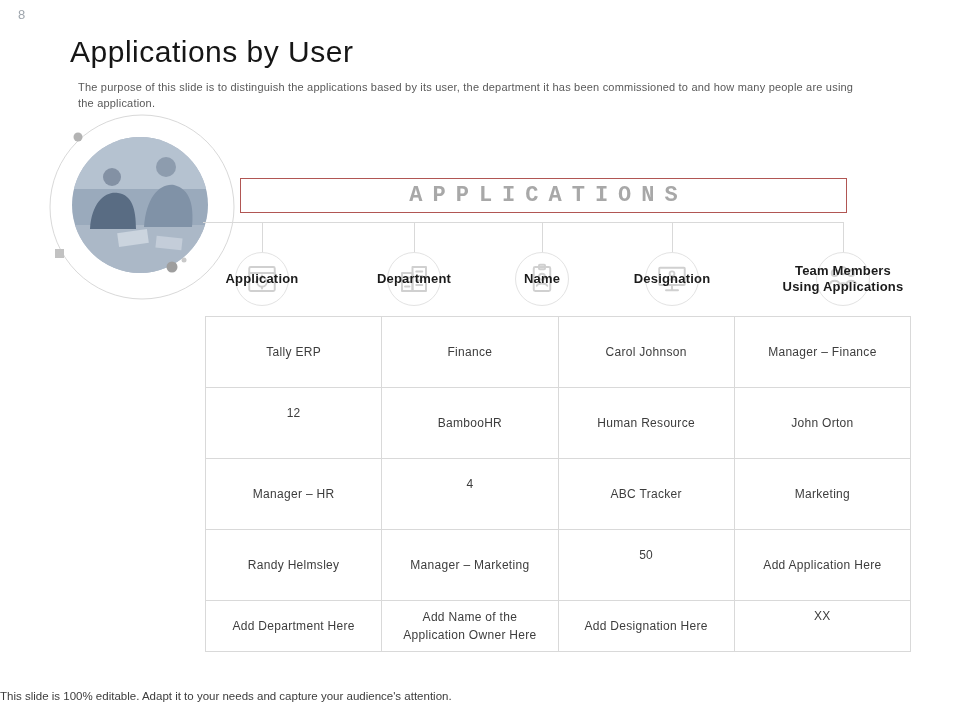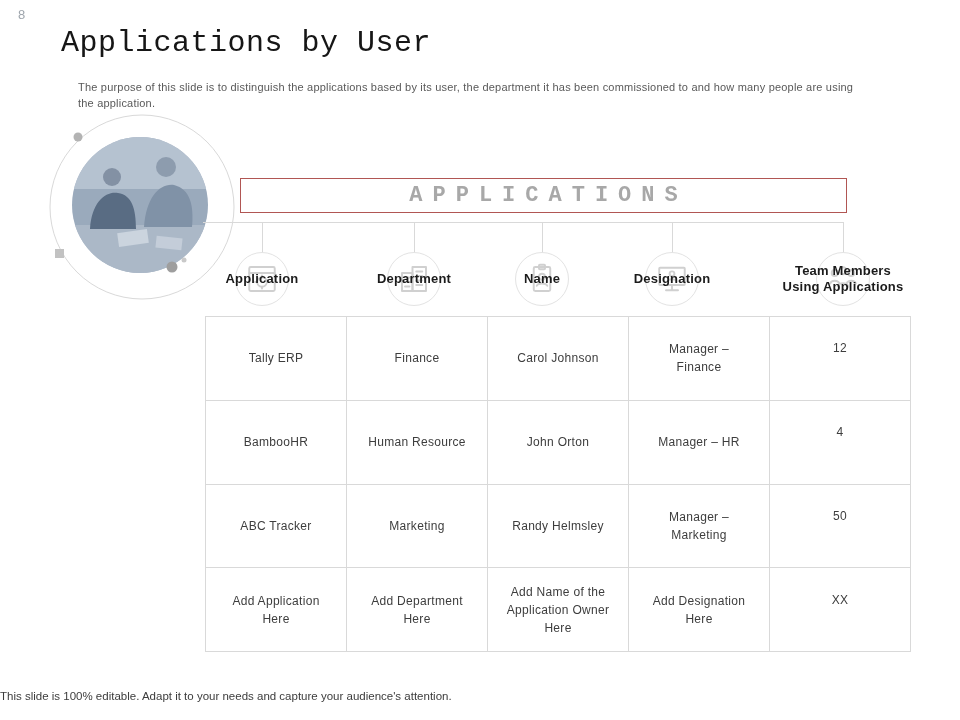--- a/index.html
+++ b/index.html
@@ -1,21 +1,21 @@
 <!DOCTYPE html>
 <html><head>
 <meta charset="utf-8">
 <style>
   html,body{margin:0;padding:0;background:#ffffff;}
   .slide{
     position:relative;width:960px;height:720px;overflow:hidden;background:#ffffff;
     font-family:"Liberation Sans","DejaVu Sans",sans-serif;
   }
   .page-num{position:absolute;left:18px;top:7px;font-size:13px;color:#9fa6ad;}
-  .title{position:absolute;left:61px;top:26px;font-size:30px;font-weight:400;color:#161616;letter-spacing:0.5px;margin:0;font-family:Liberation Mono, monospace;}
+  .title{position:absolute;left:61px;top:26px;font-size:30px;font-weight:400;color:#161616;letter-spacing:0.5px;margin:9px;}
   .subtitle{position:absolute;left:62px;top:64px;width:776px;font-size:11px;line-height:1.45;color:#595959;letter-spacing:0.2px;margin:16px;}
   .deco-svg{position:absolute;left:40px;top:105px;width:210px;height:210px;}
   .banner{
     position:absolute;left:240px;top:178px;width:607px;height:35px;box-sizing:border-box;
     border:1.5px solid #b15653;display:flex;align-items:center;justify-content:center;font-family:Liberation Mono, monospace;
   }
   .banner span{font-size:22px;font-weight:bold;color:#a8a8a8;letter-spacing:10px;padding-left:10px;}
   .connector-h{position:absolute;left:203px;top:222px;width:641px;height:1px;background:#d9d9d9;}
   .drop{position:absolute;top:222px;width:1px;height:32px;background:#d9d9d9;}
   .hcircle{
@@ -23,21 +23,21 @@
     background:#ffffff;border:1px solid #e3e3e3;box-sizing:border-box;
     display:flex;align-items:center;justify-content:center;
   }
   .hcircle svg{width:36px;height:36px;stroke:#d0d0d0;fill:none;stroke-width:1.3;stroke-linecap:round;stroke-linejoin:round;}
   .hlabel{
     position:absolute;top:279px;width:150px;transform:translate(-50%,-50%);
     text-align:center;font-size:13px;font-weight:bold;color:#1b1b1b;line-height:1.25;letter-spacing:0.2px;
   }
   .grid{
     position:absolute;left:205px;top:316px;width:706px;height:336px;box-sizing:border-box;
-    display:grid;grid-template-columns:repeat(5,1fr);grid-template-rows:repeat(4,1fr);
+    display:grid;grid-template-columns:repeat(4,1fr);grid-template-rows:repeat(4,1fr);
     border-top:1px solid #d9d9d9;border-left:1px solid #d9d9d9;
   }
   .cell{
     border-right:1px solid #d9d9d9;border-bottom:1px solid #d9d9d9;
     display:flex;align-items:center;justify-content:center;text-align:center;
     font-size:12px;color:#3d3d3d;line-height:1.5;letter-spacing:0.3px;
     padding:6px 18px;box-sizing:border-box;
   }
   .cell.num{padding-bottom:26px;}
   .footer{

